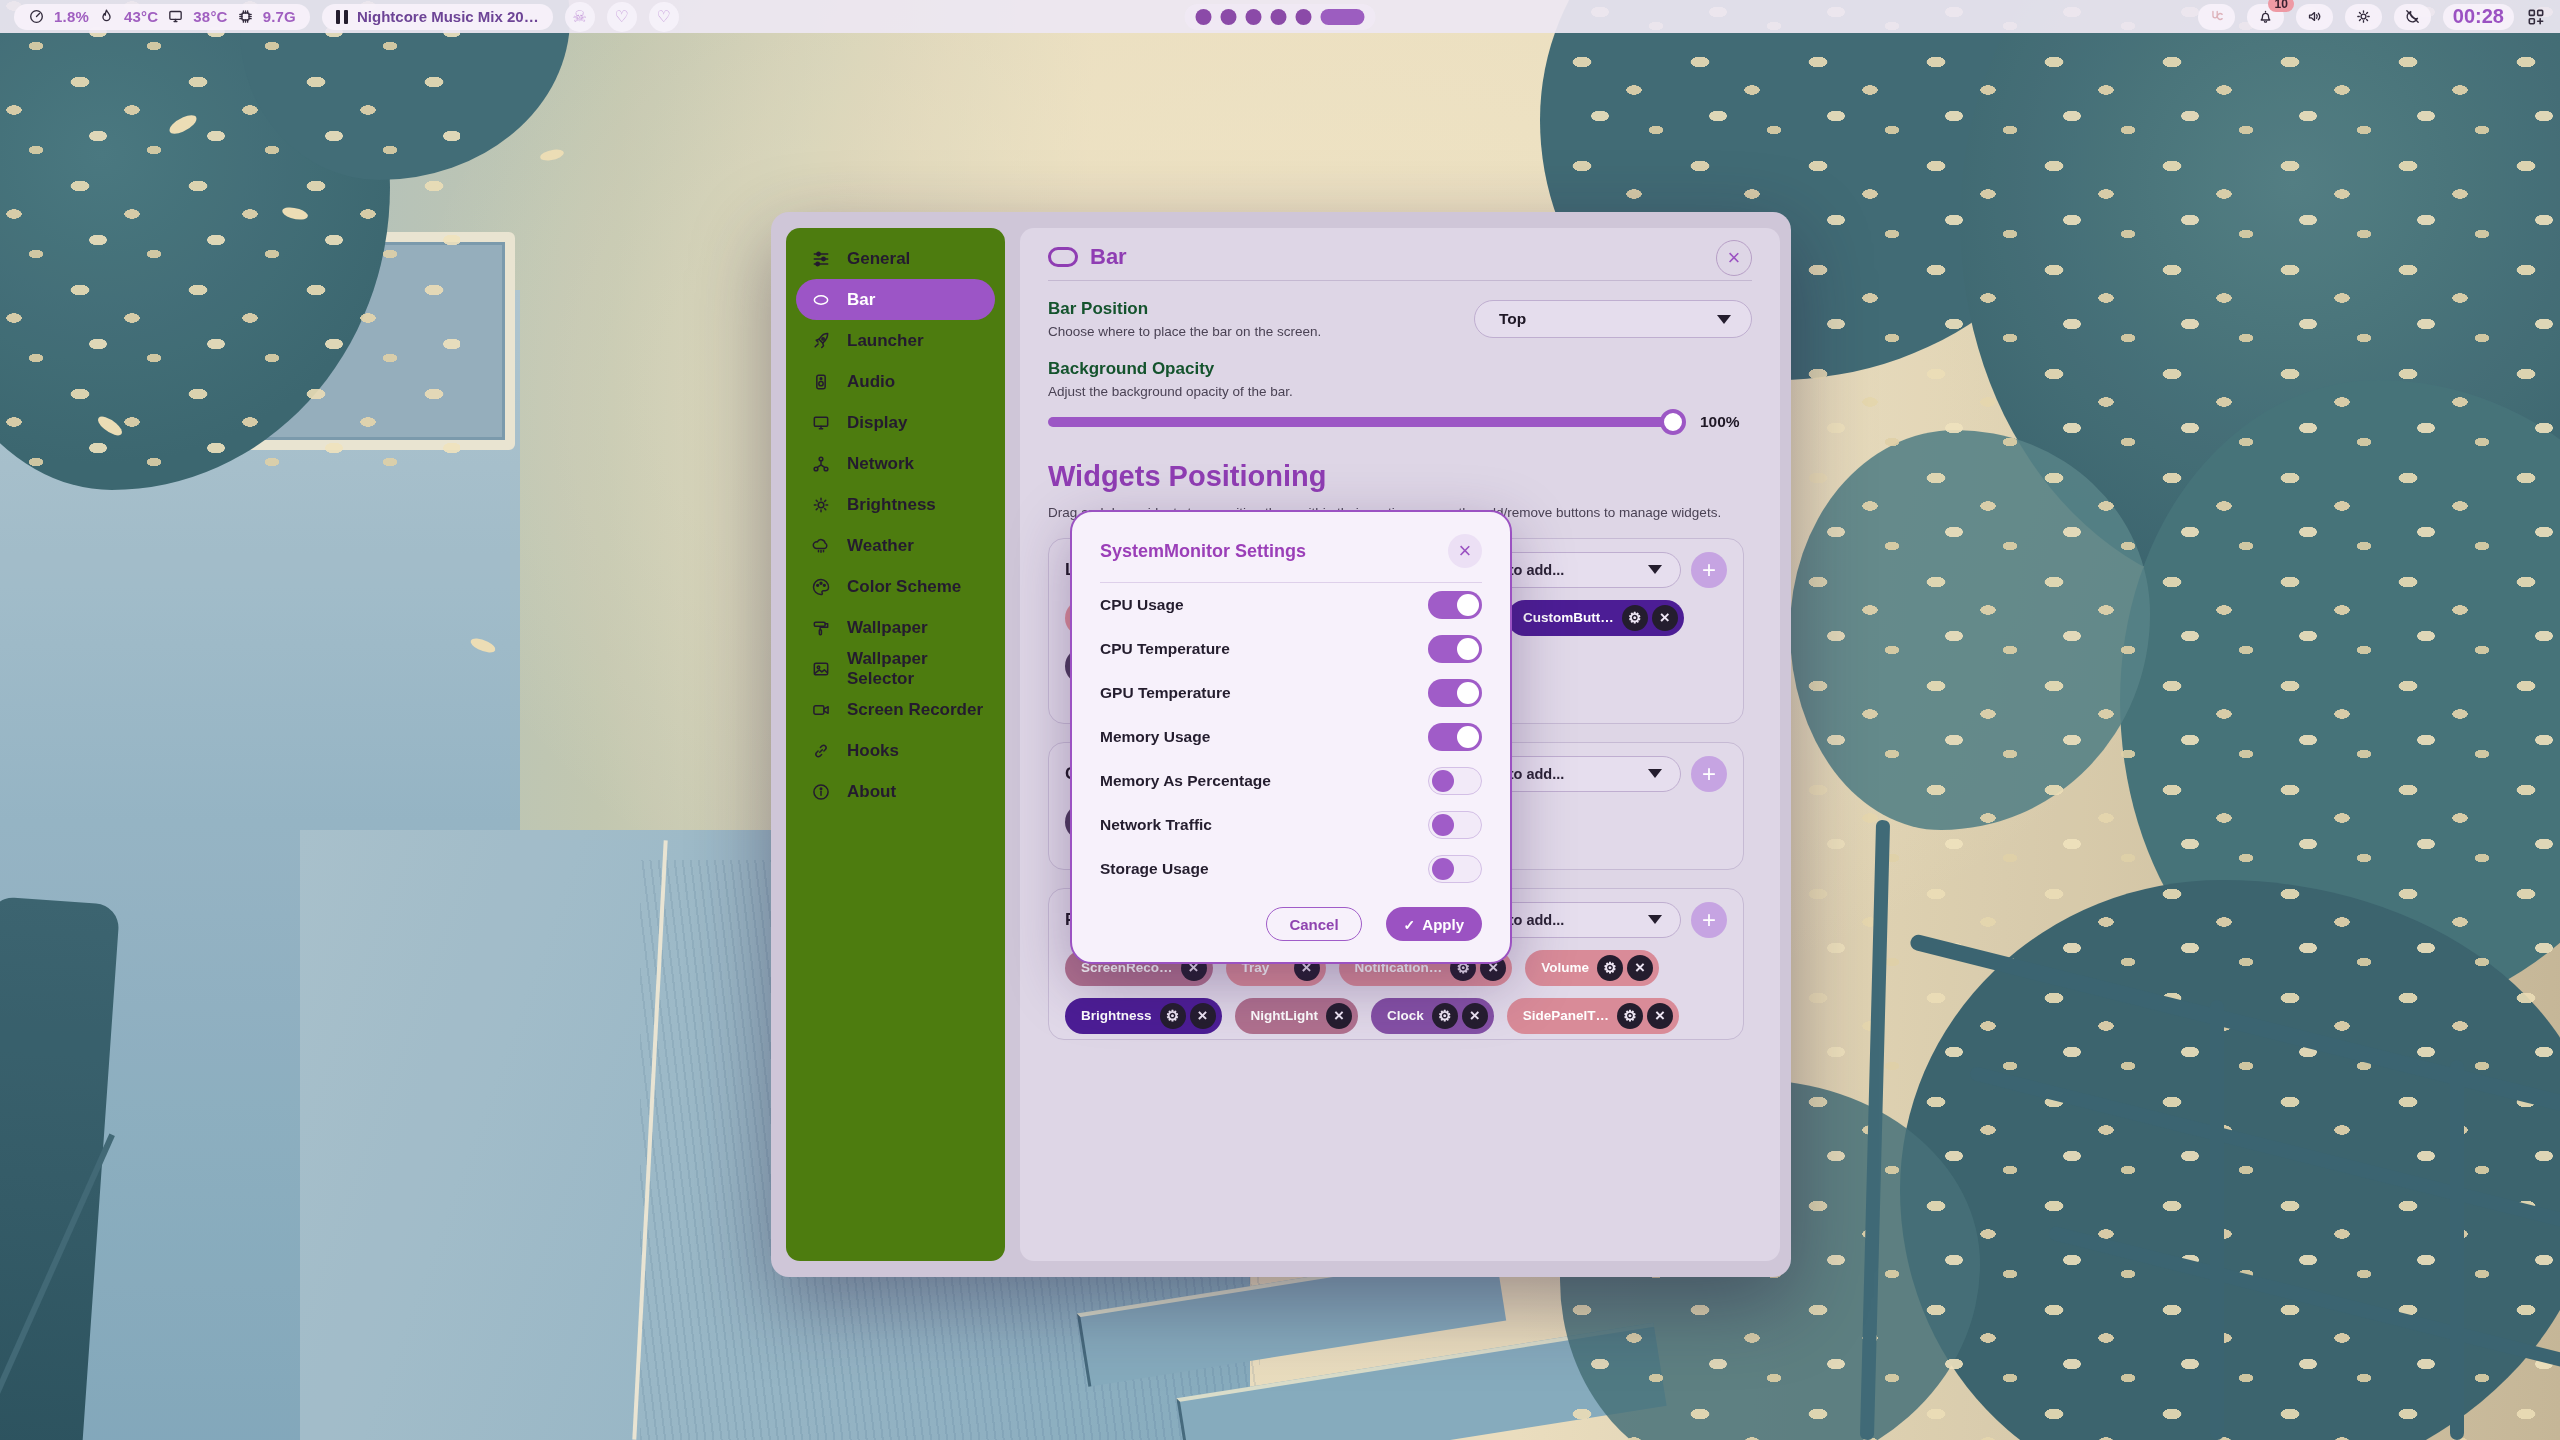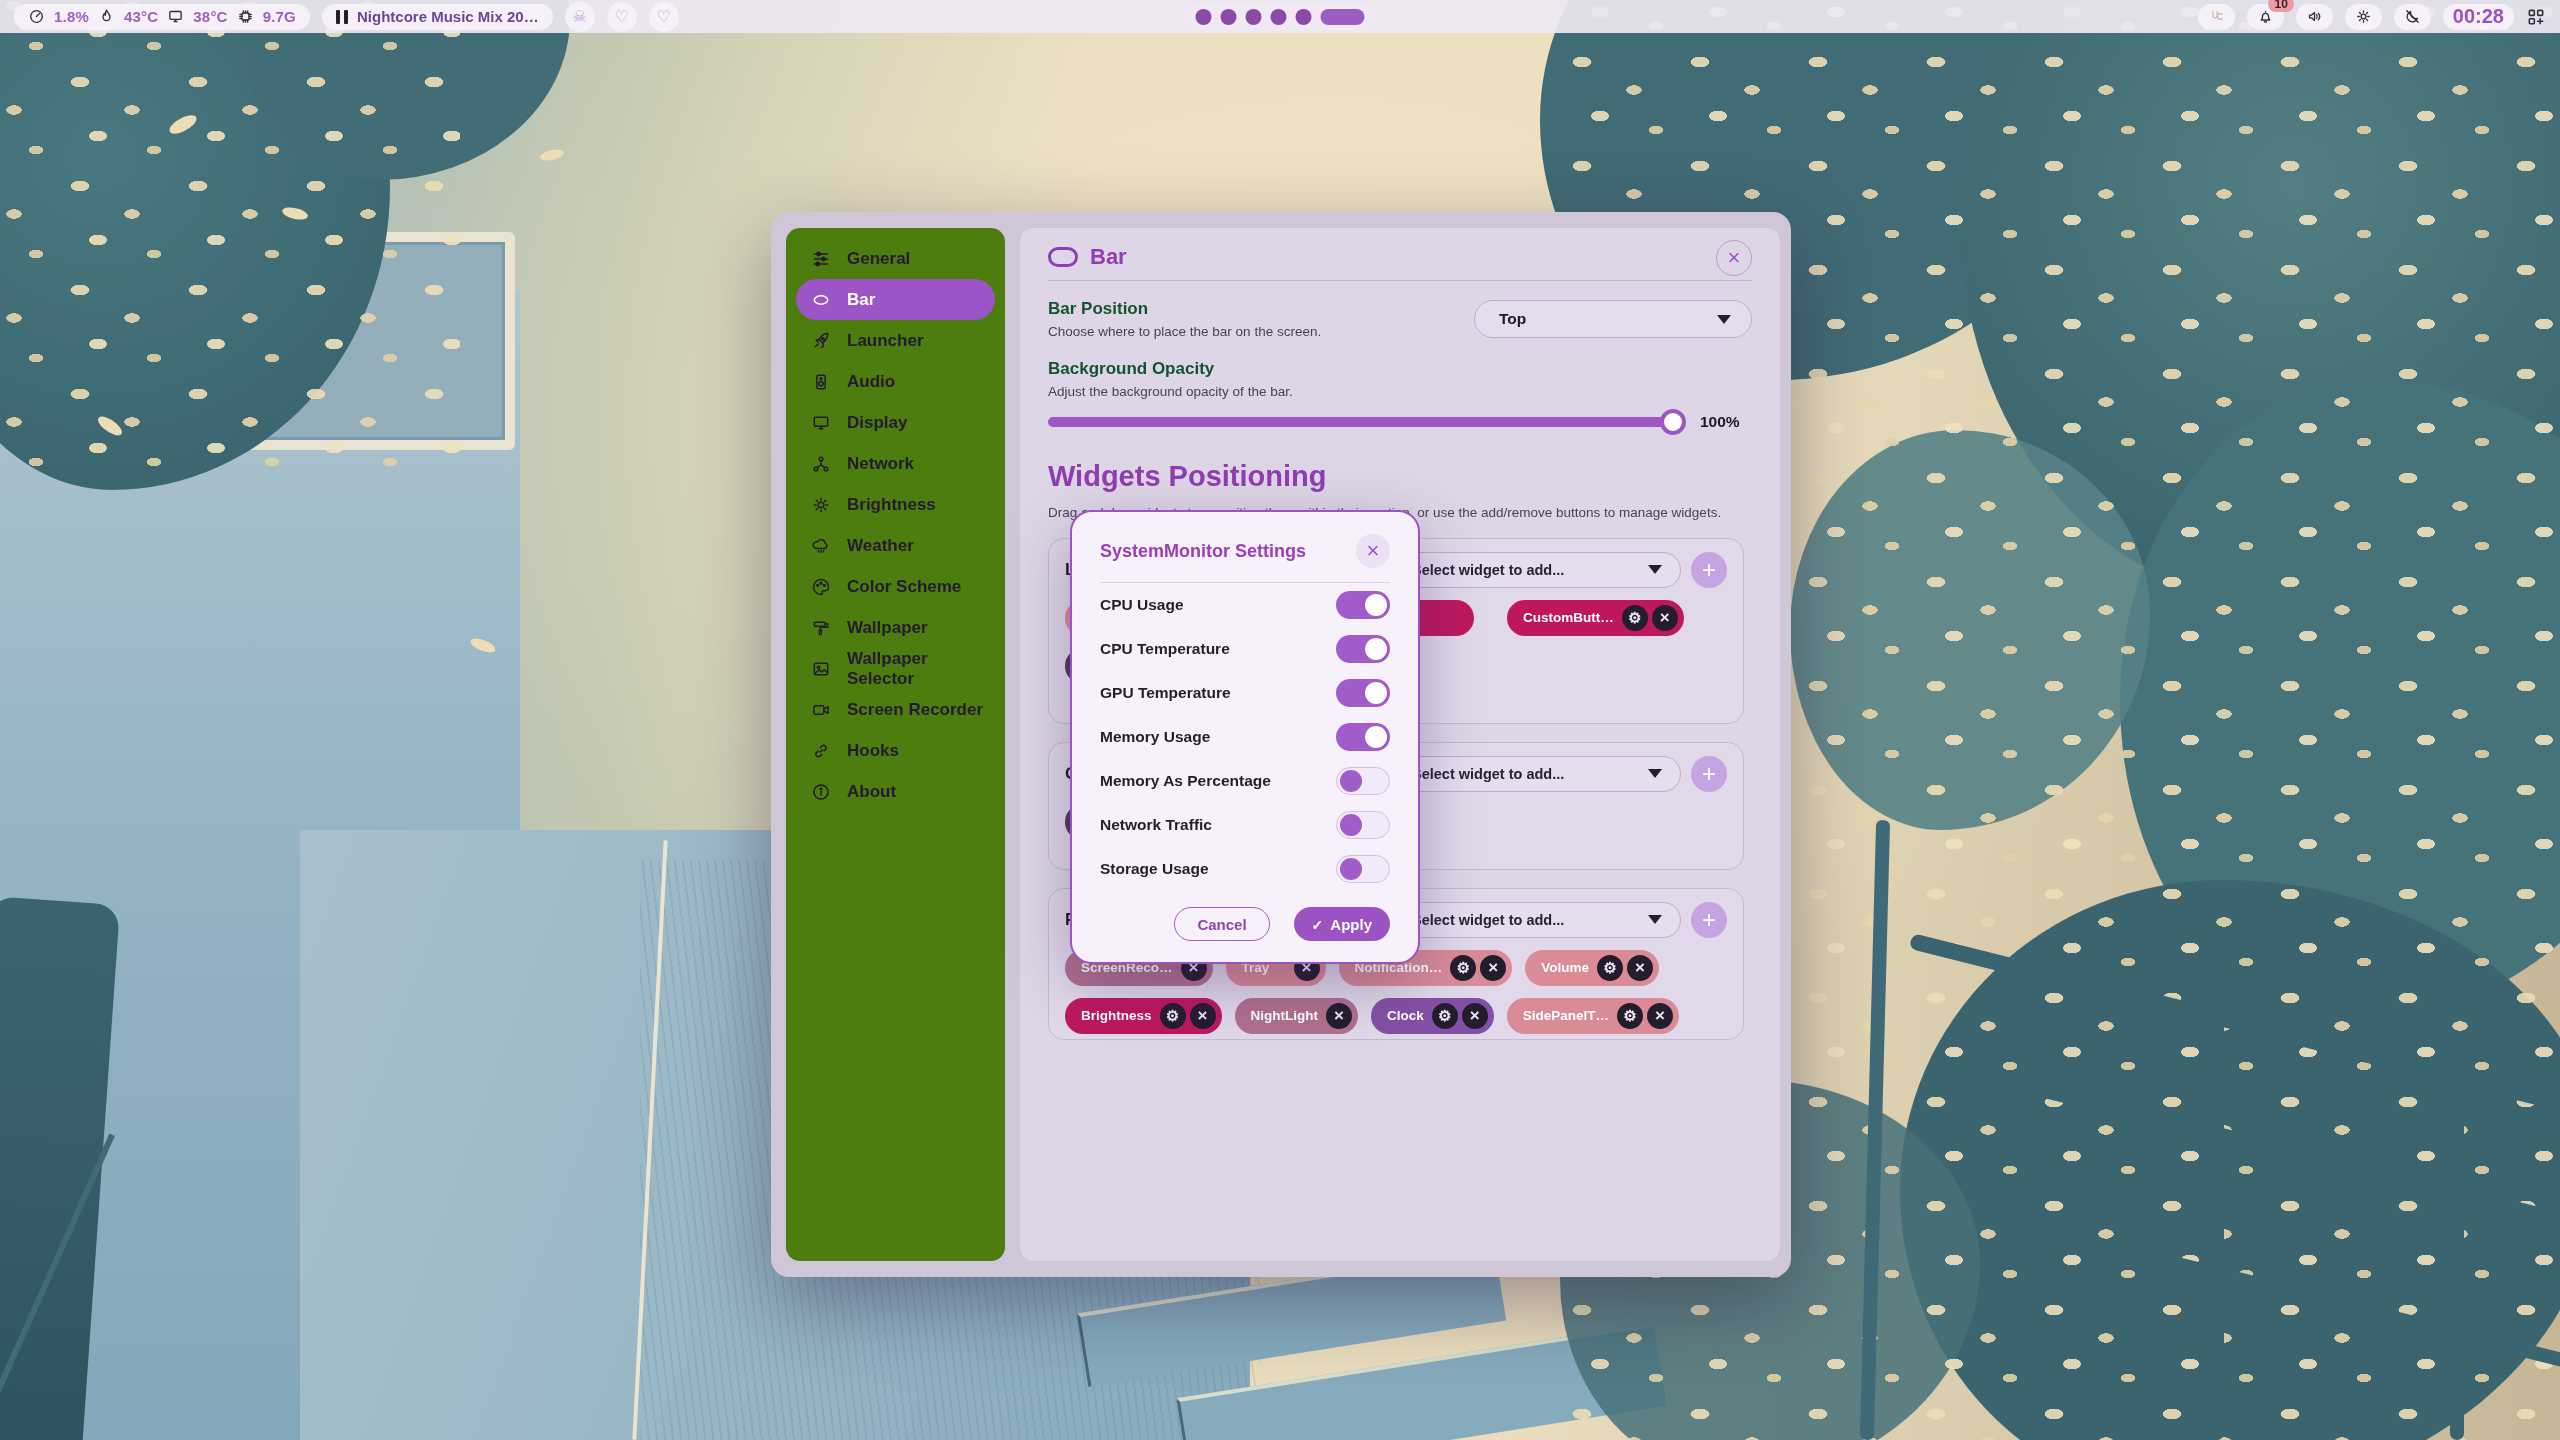--- a/index.html
+++ b/index.html
@@ -116,27 +116,27 @@
     border-radius:18px;padding:0 6px 0 16px;box-sizing:border-box;color:#fff;
     font-size:13.5px;font-weight:700;min-width:100px;}
   .chip .lbl{white-space:nowrap;}
   .chip-btns{display:flex;gap:4px;}
   .chip-btn{width:26px;height:26px;border-radius:50%;background:#241d2e;color:#efe7f5;
     display:flex;align-items:center;justify-content:center;font-size:13px;line-height:1;}
   .gear-ico::before{content:"⚙";font-size:15px;}
   .chipx-ico::before{content:"×";font-size:17px;}
   .c-pink{background:#d98b98;}
   .c-mauve{background:#b0718e;}
-  .c-purple{background:#be185d;gap:8px;}
+  .c-purple{background:#4c1d95;gap:8px;}
   .c-darkpurple{background:#8450a5;}
   .c-hidden{background:#4d3a5e;}
   .abs-chip{position:absolute;left:442px;top:0;}
 
   
-  .modal{position:absolute;left:1070px;top:510px;width:350px;height:454px;z-index:40;
+  .modal{position:absolute;left:1070px;top:510px;width:442px;height:454px;z-index:40;
     background:#f7f1fb;border:2.5px solid #9b52c2;border-radius:22px;box-sizing:border-box;
     padding:22px 28px;box-shadow:0 20px 60px rgba(60,30,90,.35);}
   .modal-head{display:flex;align-items:center;justify-content:space-between;}
   .modal-title{font-size:18px;font-weight:700;color:#9b3fb8;}
   .modal-close{width:34px;height:34px;border-radius:50%;background:#ece0f5;color:#9b52c2;
     display:flex;align-items:center;justify-content:center;}
   .modal-div{border-bottom:1px solid #ded0ea;margin-top:14px;}
   .toggle-row{height:44px;display:flex;align-items:center;justify-content:space-between;}
   .toggle-label{font-size:15.5px;font-weight:700;color:#241d2e;}
   .switch{width:54px;height:28px;border-radius:14px;position:relative;box-sizing:border-box;}

